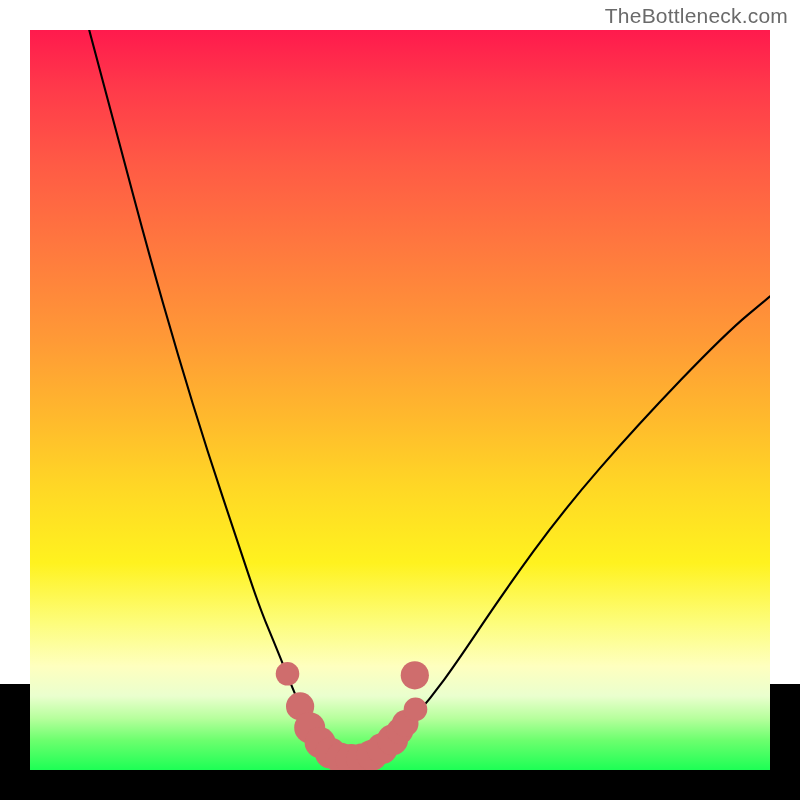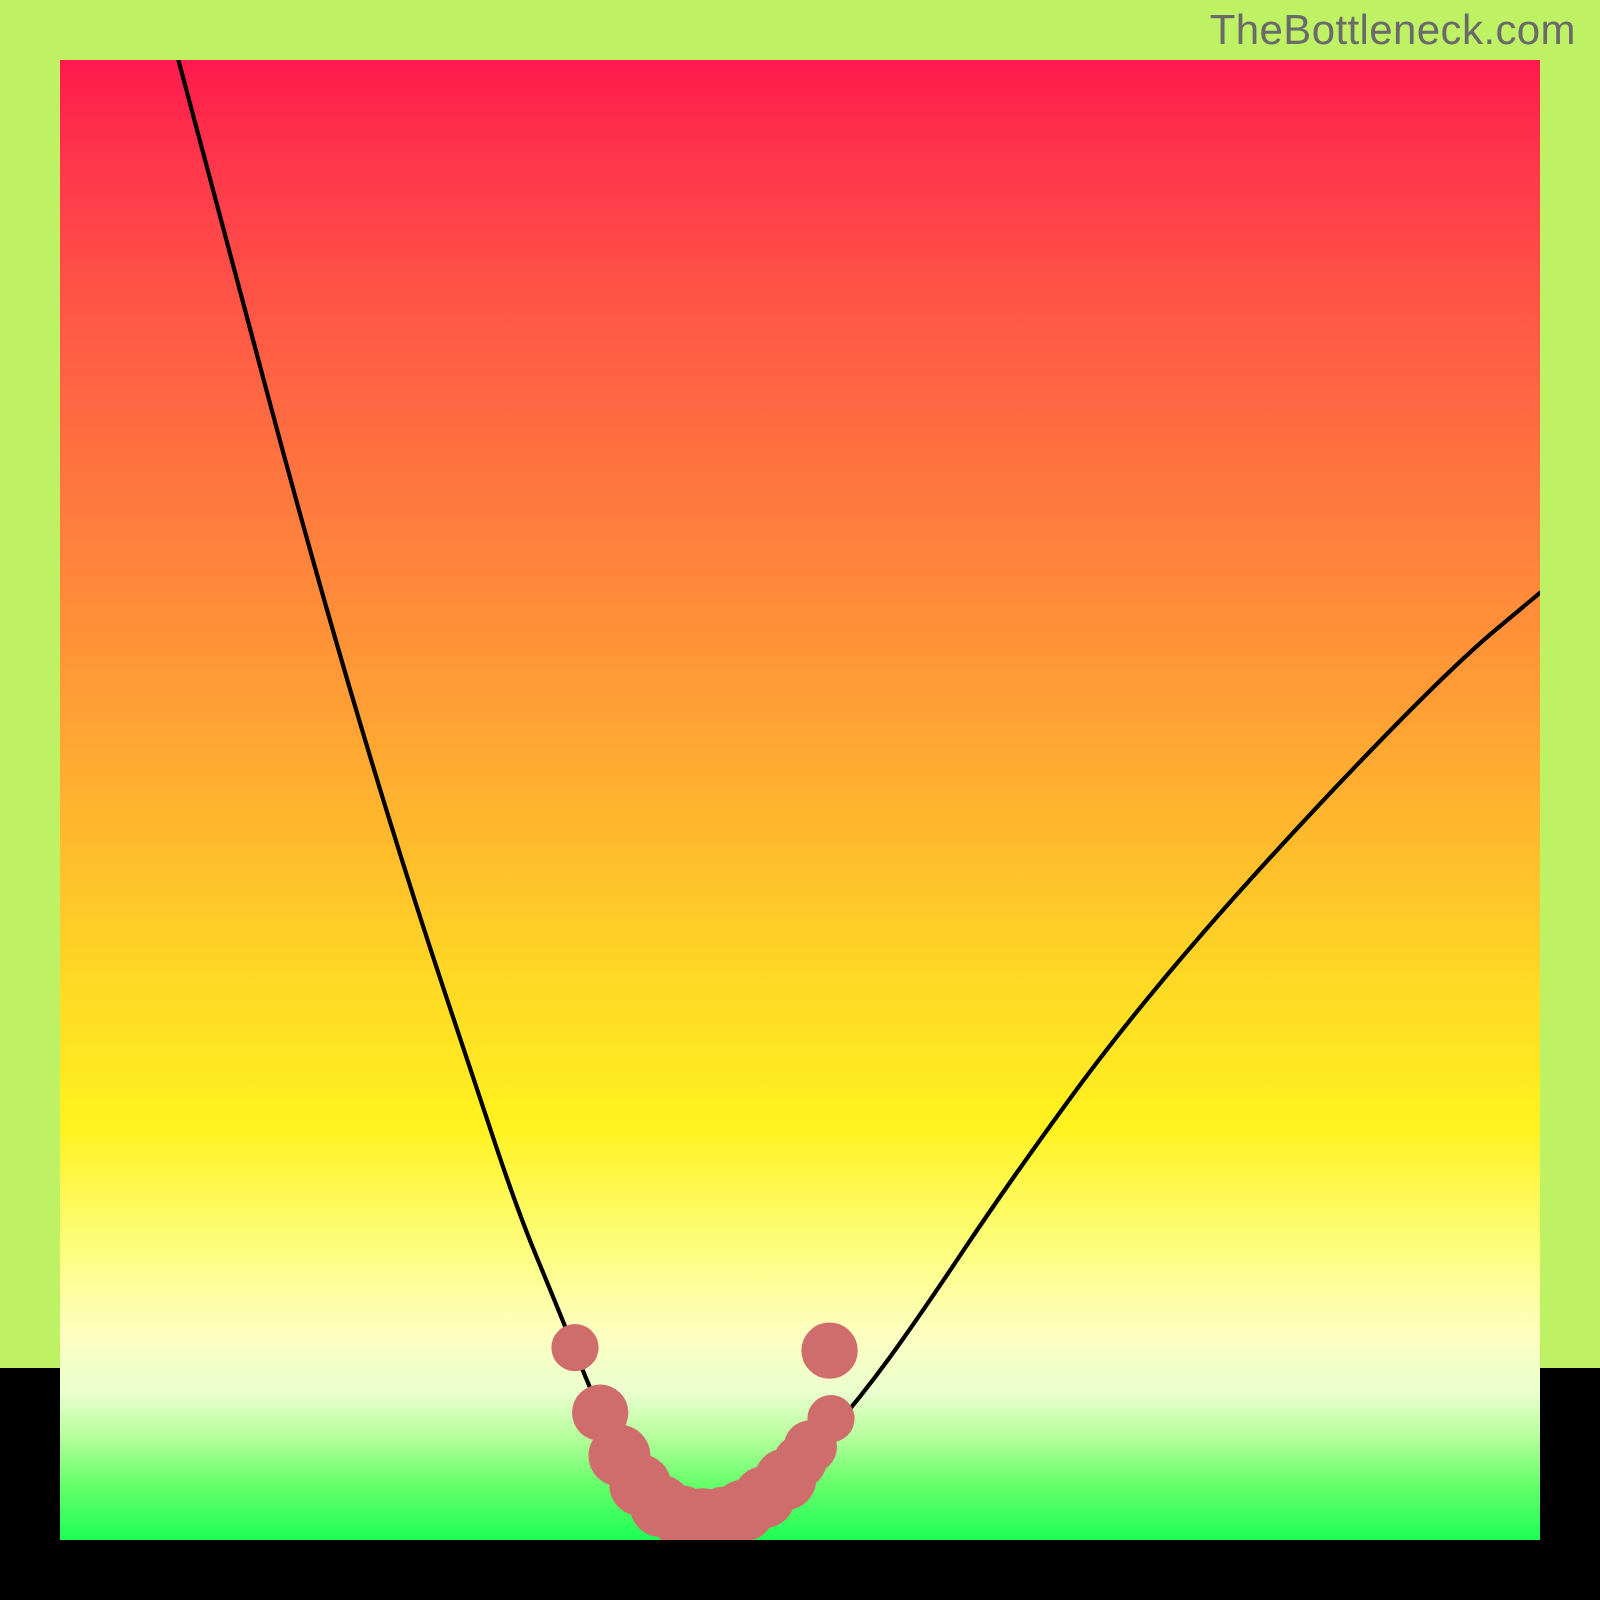--- a/index.html
+++ b/index.html
@@ -10,21 +10,21 @@
     background: #000;
     overflow: hidden;
     font-family: Arial, Helvetica, sans-serif;
   }
   .frame {
     position: absolute;
     left: 0;
     top: 0;
     width: 800px;
     height: 684px;
-    background: #bef264;
+    background: #ffffff;
   }
   .plot-area {
     position: absolute;
     left: 30px;
     top: 30px;
     width: 740px;
     height: 740px;
     
     background: linear-gradient(
       to bottom,

